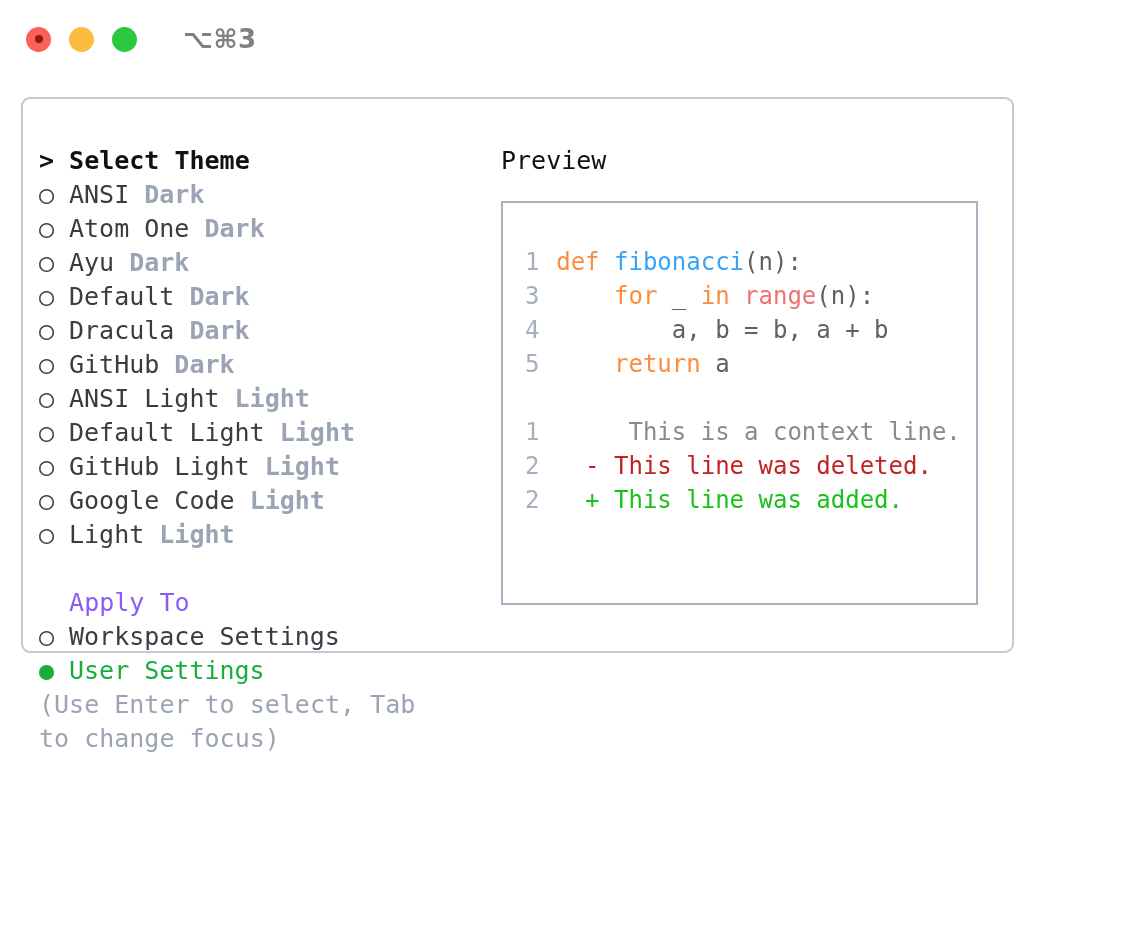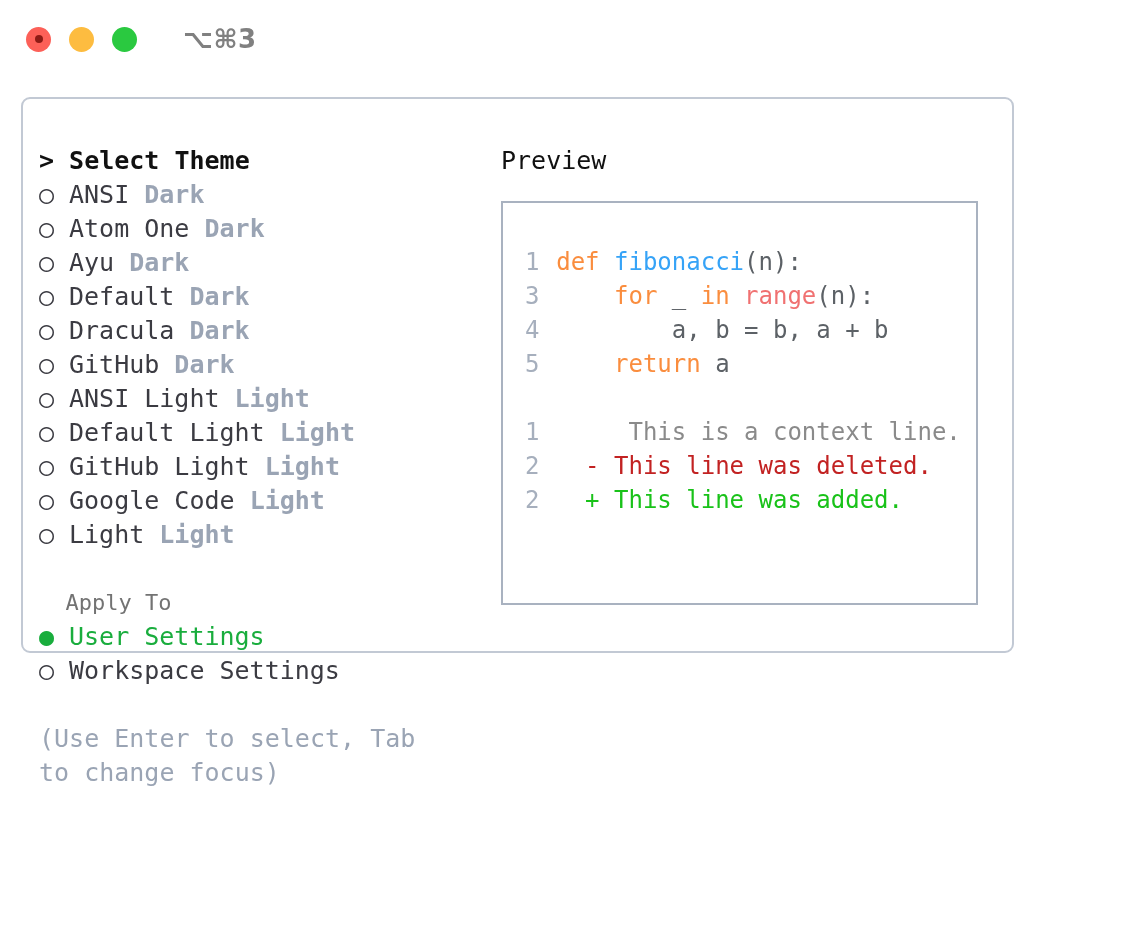--- a/index.html
+++ b/index.html
@@ -79,24 +79,23 @@
     color: #3b3b42;
   }
   .marker { display: inline-block; width: 1.2em; }
   .row.selected .name { color: #19ad3d; }
   .row.selected .marker { color: #19ad3d; }
   .tag { color: #9aa4b4; font-weight: bold; }
   .spacer-row { height: 34px; }
 
   .section-label {
     height: 34px; line-height: 34px;
-    font-size: 22px; color: #737373; white-space: pre;
+    font-size: 25px; color: #8b5cf6; white-space: pre;
   }
   .hint {
-    margin-top: 34px;
     font-size: 25px;
     line-height: 34px;
     color: #9aa4b4;
     width: 400px;
     white-space: pre-wrap;
   }
 
   
   .preview-title {
     font-size: 25px;
@@ -159,22 +158,22 @@
             <div class="row"><span class="marker">○</span><span class="name">GitHub Light</span><span class="tag"> Light</span></div>
             <div class="row"><span class="marker">○</span><span class="name">Google Code</span><span class="tag"> Light</span></div>
             <div class="row"><span class="marker">○</span><span class="name">Light</span><span class="tag"> Light</span></div>
           </div>
 
         <div class="spacer-row"></div>
 
         <div class="section-label">  Apply To</div>
 
         <div id="apply-list">
+            <div class="row"><span class="marker">○</span><span class="name">Workspace Settings</span></div>
             <div class="row selected"><span class="marker">●</span><span class="name">User Settings</span></div>
-            <div class="row"><span class="marker">○</span><span class="name">Workspace Settings</span></div>
           </div>
 
         <div class="hint">(Use Enter to select, Tab to change focus)</div>
       </div>
 
       <div class="col-right">
         <div class="preview-title">Preview</div>
 
         <div class="preview-box">
           <div id="code-block">

